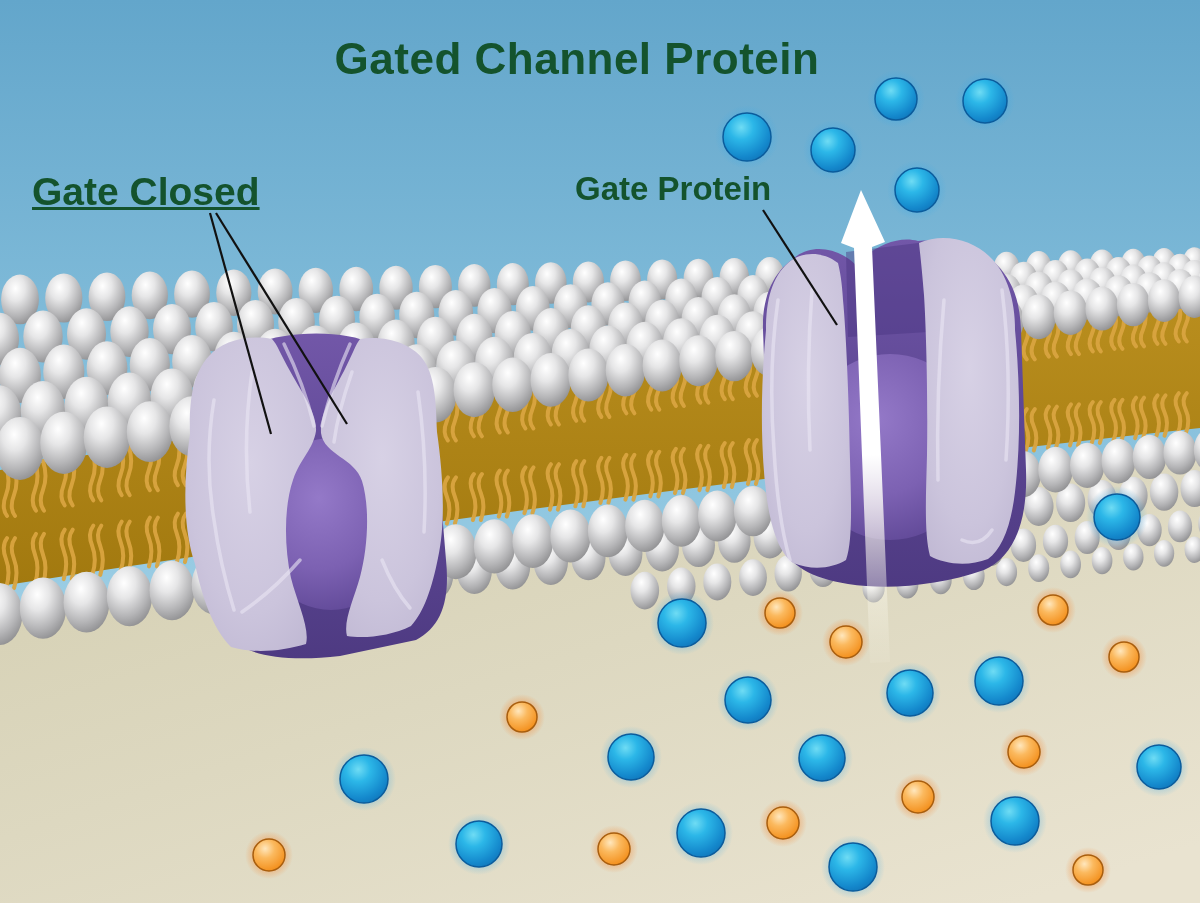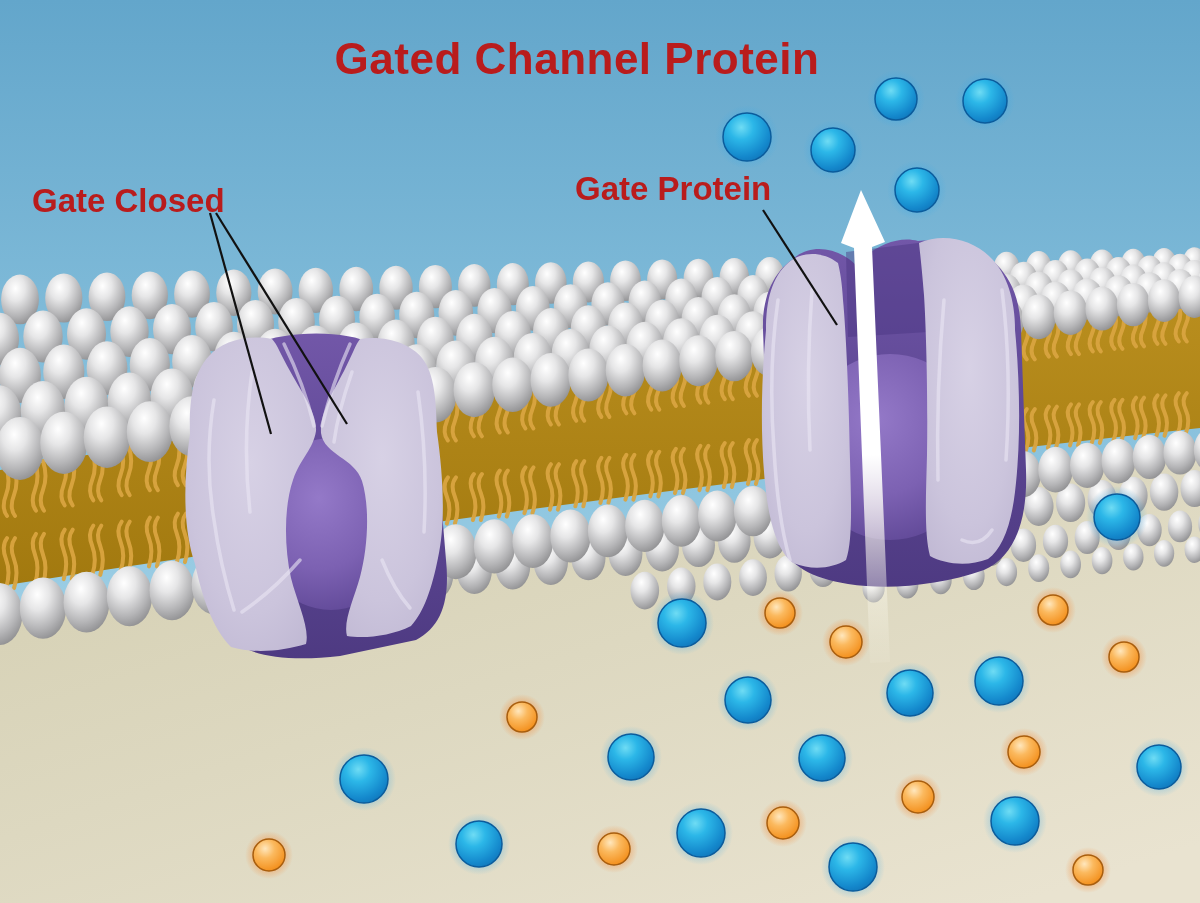--- a/index.html
+++ b/index.html
@@ -1,21 +1,21 @@
 <!DOCTYPE html>
 <html><head>
 <meta charset="utf-8">
 <style>
   html,body{margin:0;padding:0;background:#fff;}
   #canvas{position:relative;width:1200px;height:903px;overflow:hidden;
           font-family:"Liberation Sans",sans-serif;}
   #diagram-svg{position:absolute;left:0;top:0;}
-  .lbl{position:absolute;color:#b91c1c;font-weight:bold;white-space:nowrap;}
+  .lbl{position:absolute;color:#14532d;font-weight:bold;white-space:nowrap;}
   #title{top:34px;left:577px;transform:translateX(-50%);font-size:44px;letter-spacing:0.5px;}
-  #lbl-closed{top:182px;left:32px;font-size:33px;}
+  #lbl-closed{top:170px;left:32px;font-size:39px;text-decoration:underline;}
   #lbl-opened{top:170px;left:575px;font-size:33px;}
 </style>
 </head>
 <body>
 
 <div id="canvas">
 
   <svg id="diagram-svg" width="1200" height="903" viewBox="0 0 1200 903">
     <defs>
       <linearGradient id="gradSky" x1="0" y1="0" x2="0" y2="1">

